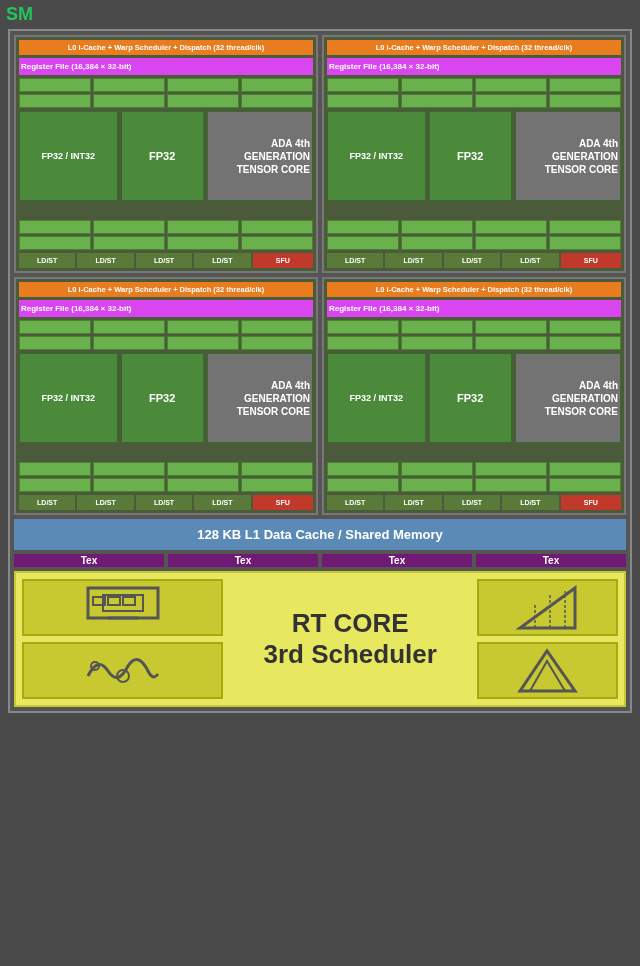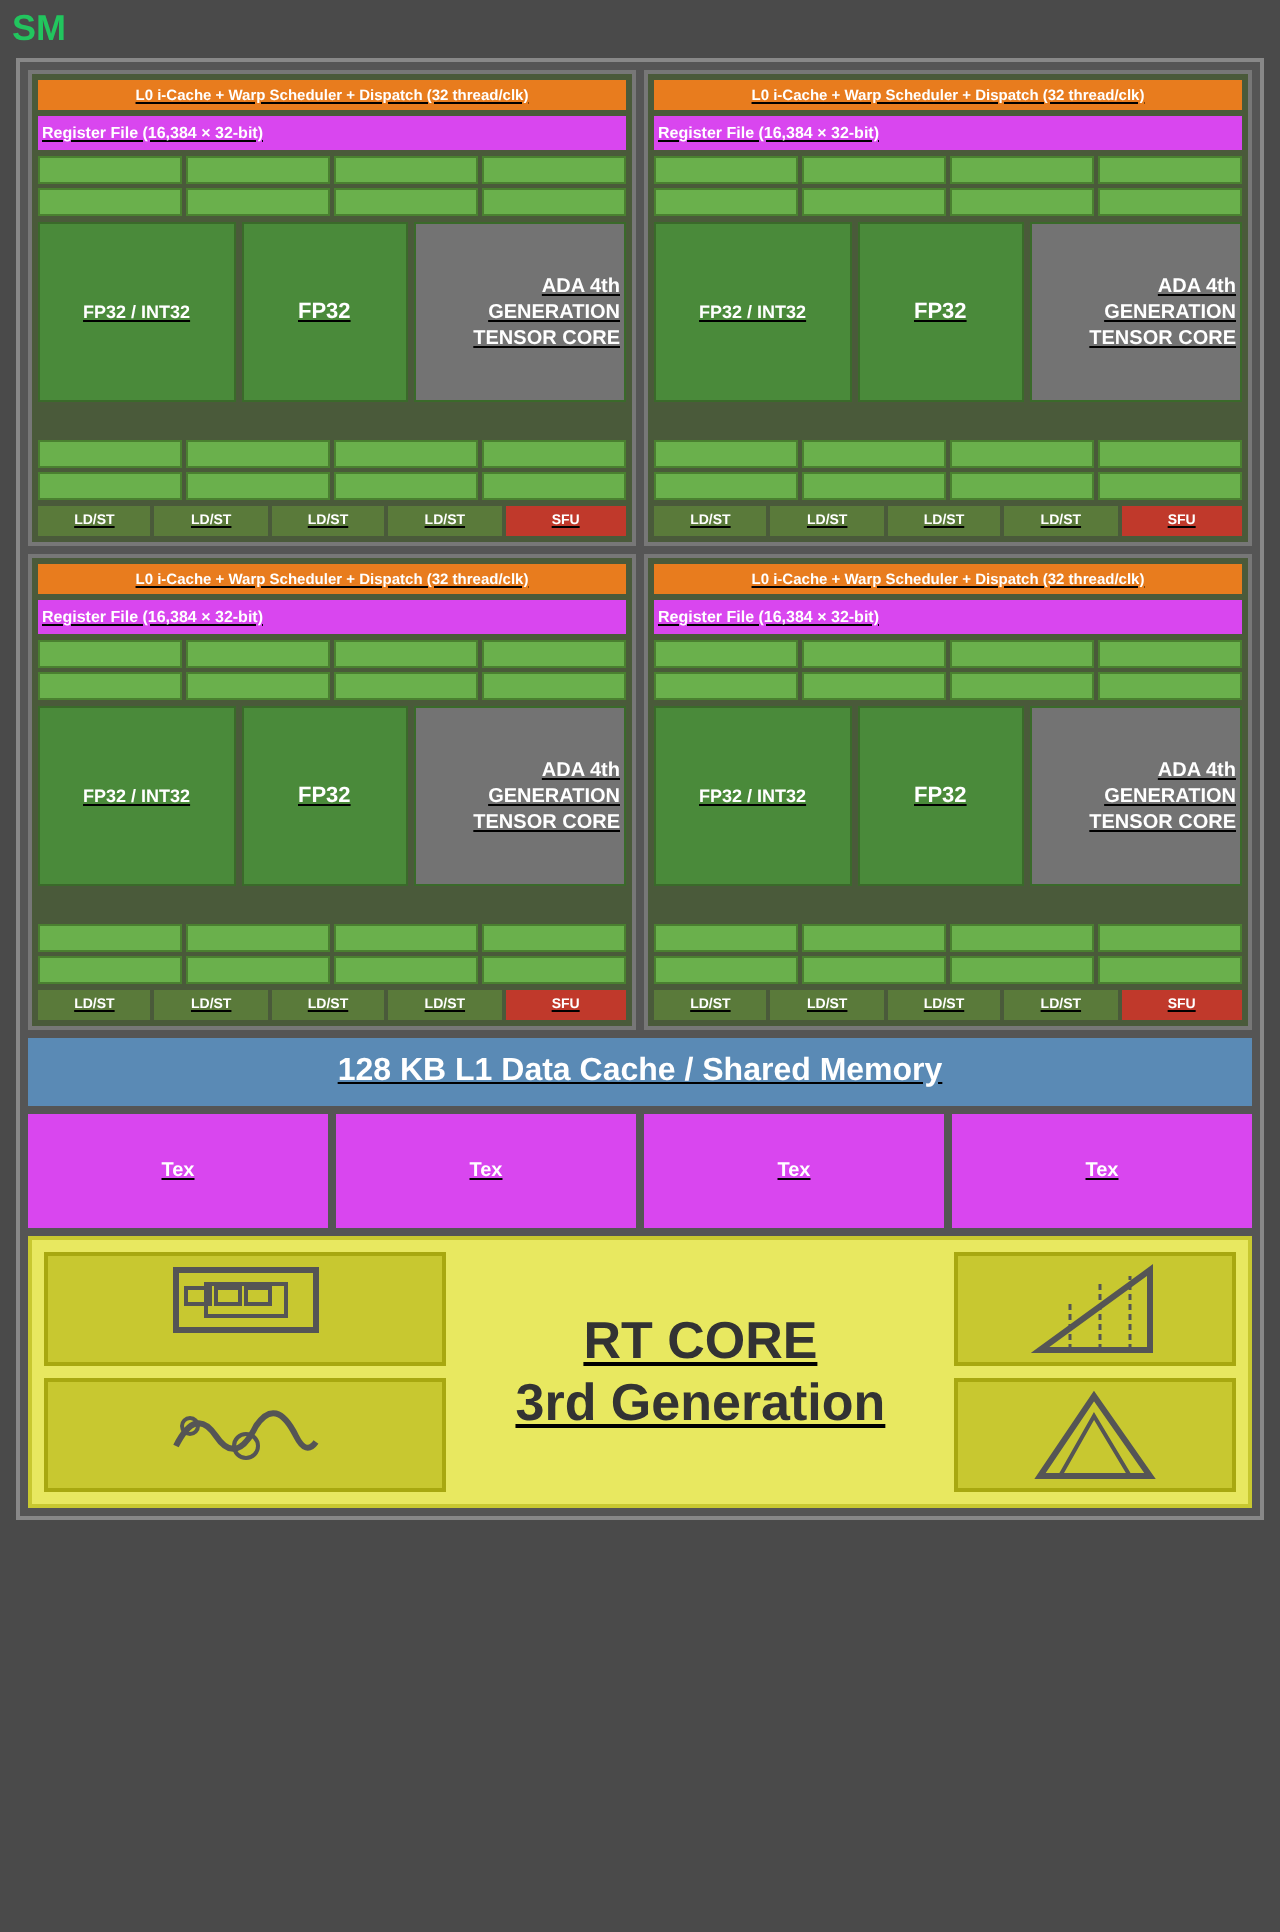--- a/index.html
+++ b/index.html
@@ -16,21 +16,20 @@
       font-size: 18px;
       font-weight: bold;
       padding: 4px 6px;
     }
 
     .outer-container {
       margin: 0 8px 0 8px;
       background: #555;
       border: 2px solid #888;
       padding: 4px;
-      text-decoration: underline;
     }
 
     
     .quad-grid {
       display: grid;
       grid-template-columns: 1fr 1fr;
       gap: 4px;
       margin-bottom: 4px;
     }
 
@@ -160,42 +159,42 @@
       font-weight: bold;
       text-align: center;
       padding: 4px 4px;
       flex: 1;
     }
 
     
     .l1-cache {
       background: #5a8ab5;
       color: white;
-      font-size: 16px;
+      font-size: 13px;
       font-weight: bold;
       text-align: center;
       padding: 8px 4px;
       margin-bottom: 4px;
     }
 
     
     .tex-row {
       display: grid;
       grid-template-columns: 1fr 1fr 1fr 1fr;
       gap: 4px;
       margin-bottom: 4px;
     }
 
     .tex-cell {
-      background: #d946ef;
+      background: #701a75;
       color: white;
       font-size: 10px;
       font-weight: bold;
       text-align: center;
-      padding: 23px 2px;
+      padding: 1px 2px;
     }
 
     
     .rt-core-area {
       background: #e8e860;
       border: 2px solid #c8c830;
       display: flex;
       height: 136px;
     }
 
@@ -463,21 +462,21 @@
         <svg width="80" height="50" viewBox="0 0 80 50">
           <path d="M5 30 Q15 10 25 25 Q35 40 45 20 Q55 5 65 25 Q70 35 75 28" fill="none" stroke="#555" stroke-width="3"></path>
           <circle cx="12" cy="20" r="4" fill="none" stroke="#555" stroke-width="2"></circle>
           <circle cx="40" cy="30" r="6" fill="none" stroke="#555" stroke-width="2"></circle>
         </svg>
       </div>
     </div>
 
     <div class="rt-center">
       <div class="rt-core-text">RT CORE</div>
-      <div class="rt-core-text">3rd Generation</div>
+      <div class="rt-core-text">3rd Scheduler</div>
     </div>
 
     <div class="rt-right">
       <div class="rt-tri-top">
 
         <svg width="65" height="50" viewBox="0 0 65 50">
           <polygon points="5,45 60,5 60,45" fill="none" stroke="#555" stroke-width="3"></polygon>
           <line x1="20" y1="45" x2="20" y2="20" stroke="#555" stroke-width="1.5" stroke-dasharray="3,2"></line>
           <line x1="35" y1="45" x2="35" y2="12" stroke="#555" stroke-width="1.5" stroke-dasharray="3,2"></line>
           <line x1="50" y1="45" x2="50" y2="8" stroke="#555" stroke-width="1.5" stroke-dasharray="3,2"></line>

